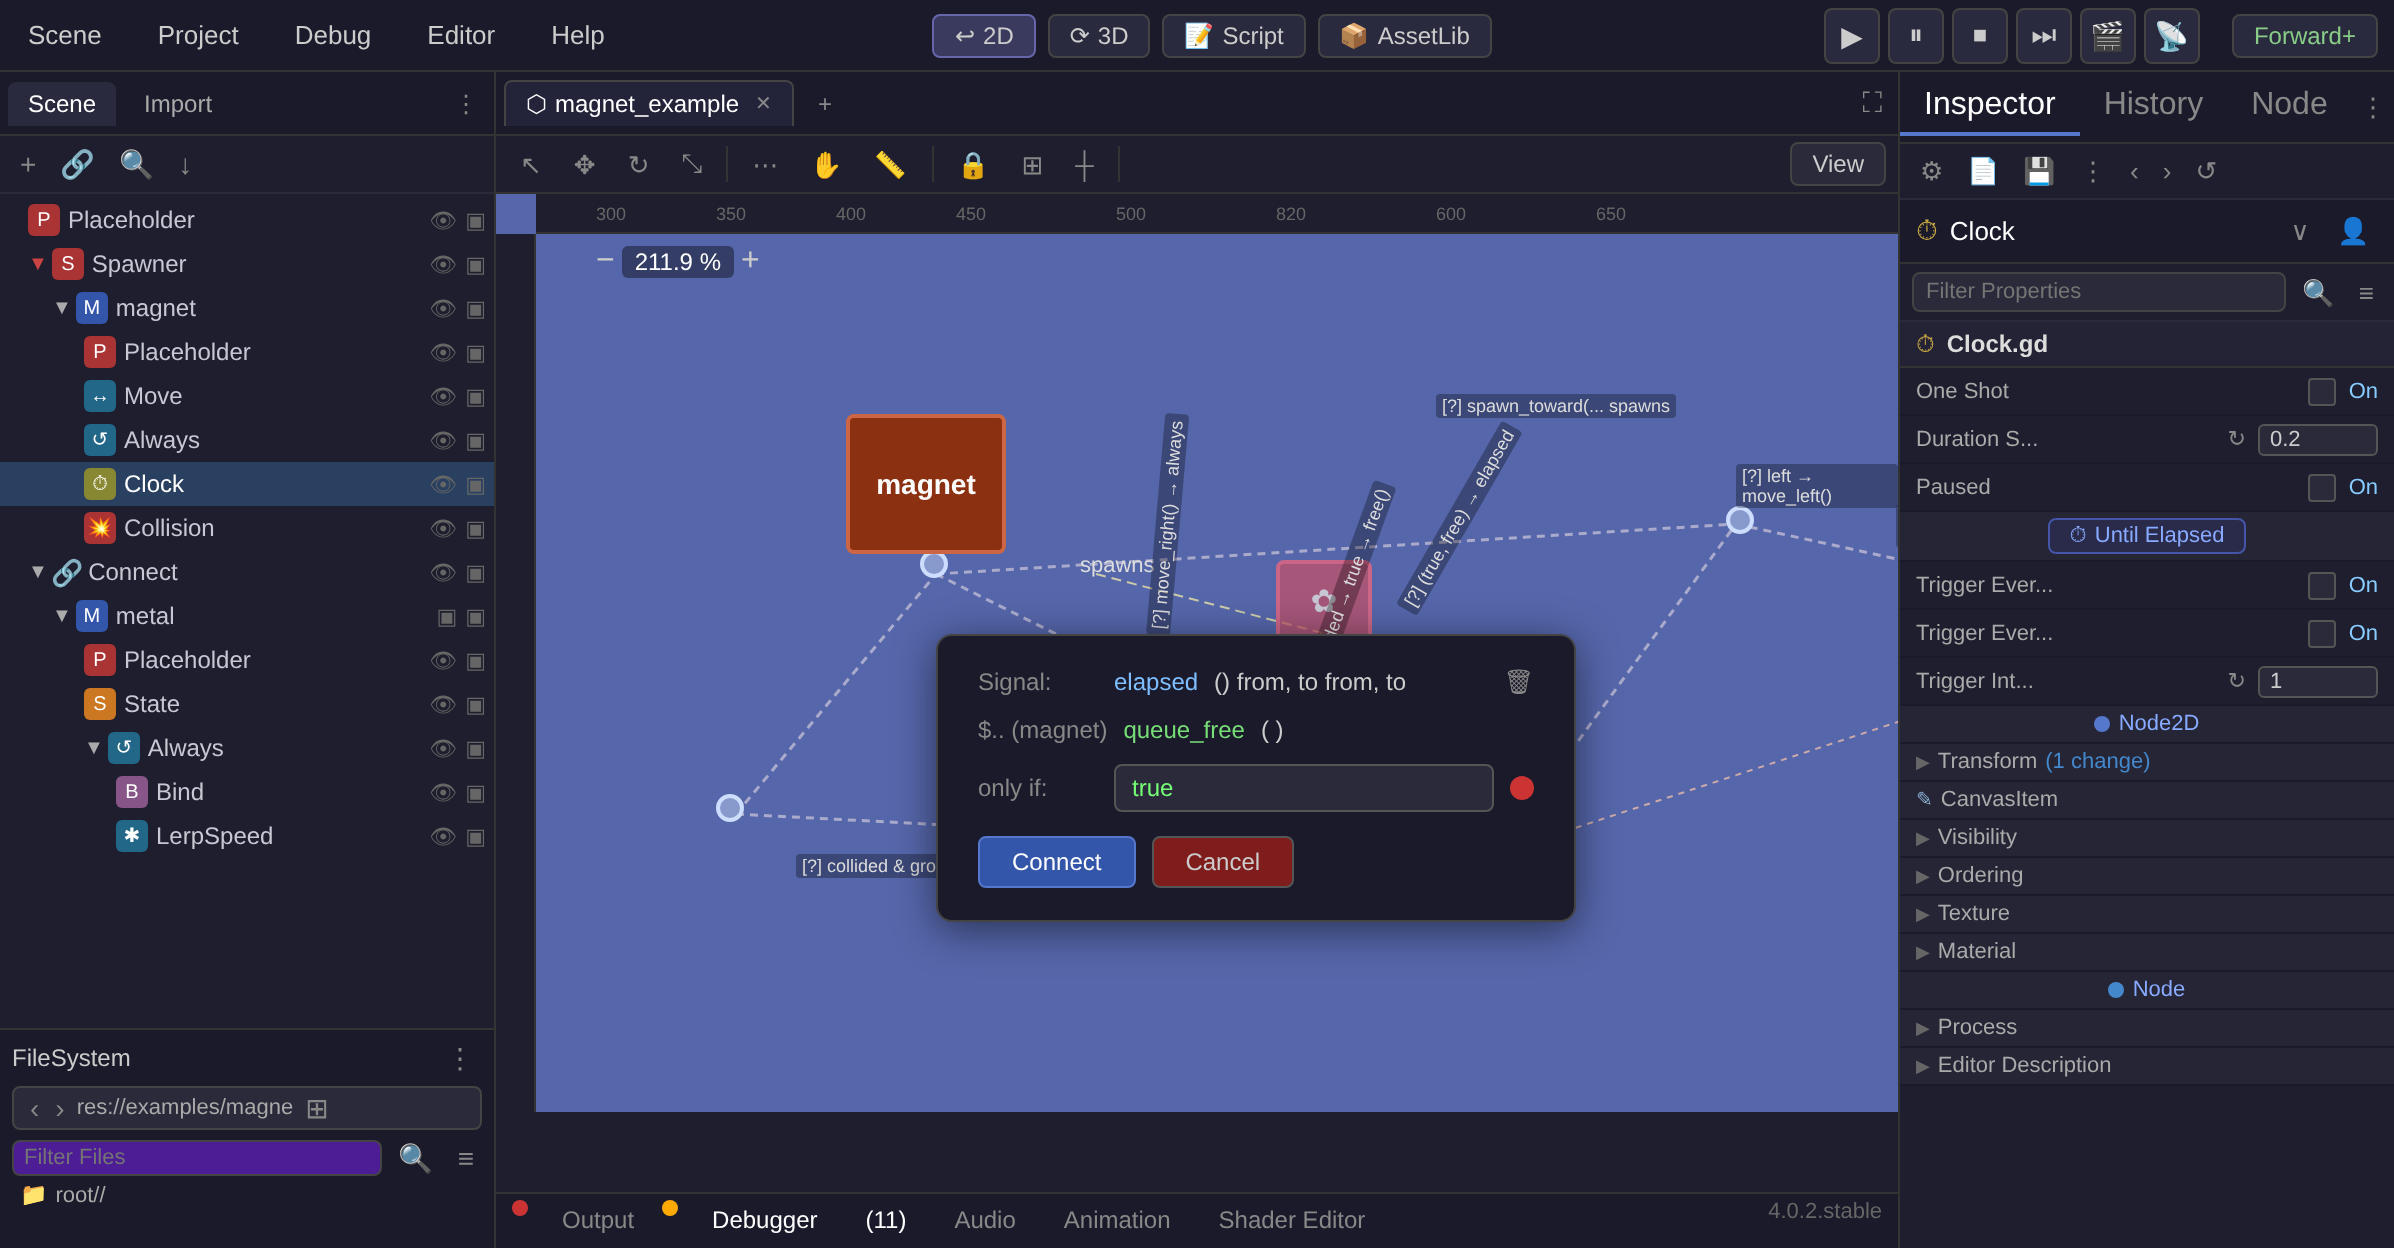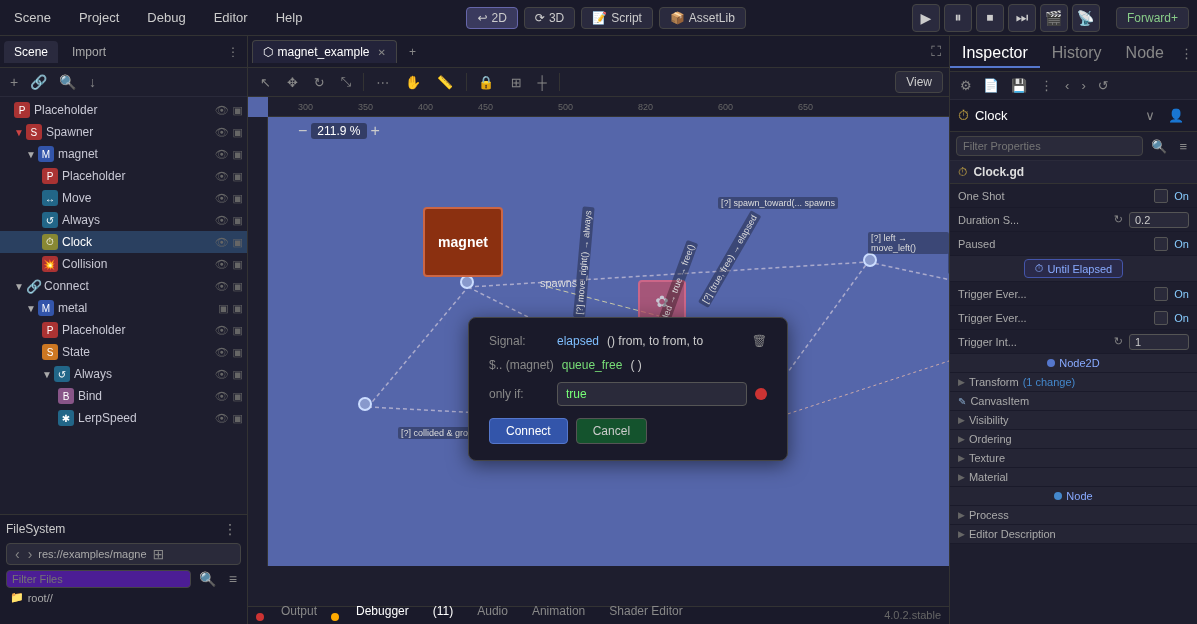--- a/index.html
+++ b/index.html
@@ -352,38 +352,38 @@
       background: #2a2a3a;
       border: 1px solid #555;
       border-radius: 4px;
       color: #77ff77;
       padding: 4px 8px;
       font-size: 12px;
     }
     .onlyif-dot { width: 12px; height: 12px; border-radius: 50%; background: #cc3333; }
     .popup-actions { display: flex; gap: 8px; }
     .popup-btn {
-      background: #14532d;
+      background: #7f1d1d;
       border: 1px solid #555;
       color: #ccc;
       padding: 5px 16px;
       border-radius: 4px;
       cursor: pointer;
       font-size: 12px;
     }
     .popup-btn.primary { background: #3355aa; border-color: #5577cc; color: #fff; }
 
     
     .status-bar {
       display: flex;
-      align-items: flex-end;
+      align-items: flex-start;
       background: #1a1a2a;
       border-top: 1px solid #333;
       padding: 3px 8px;
-      height: 18px;
+      height: 28px;
       gap: 4px;
       margin-top: 40px;
     }
     .status-tab {
       padding: 3px 10px;
       border-radius: 4px;
       cursor: pointer;
       font-size: 12px;
       color: #888;
     }

